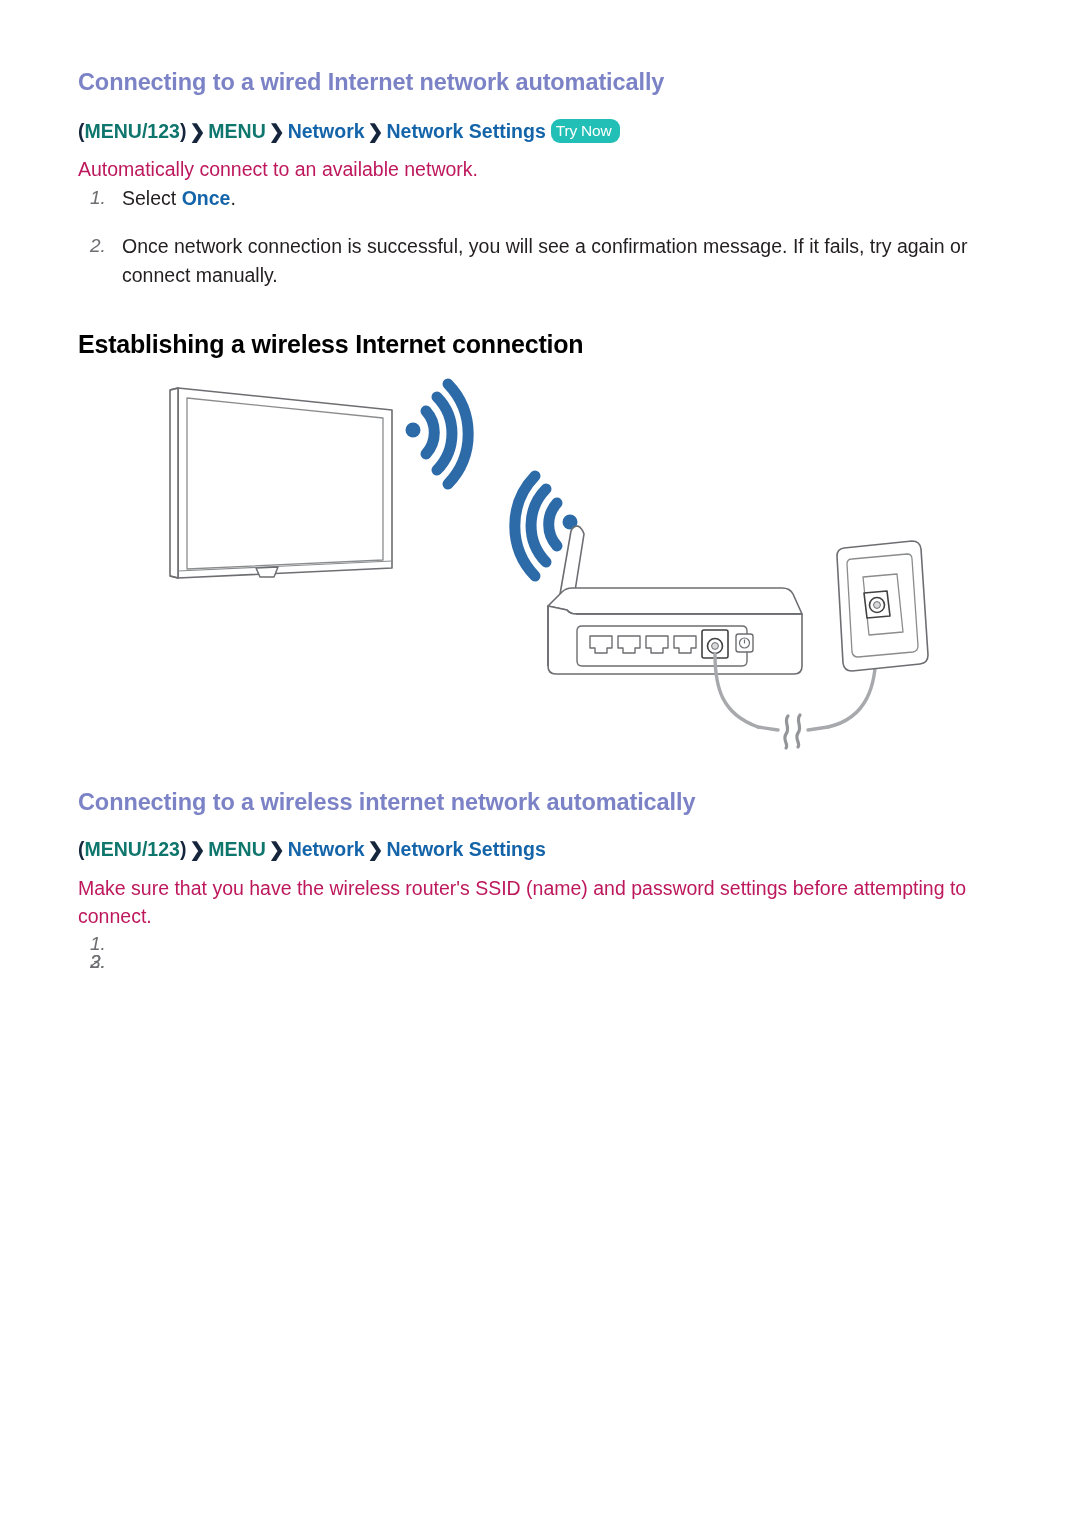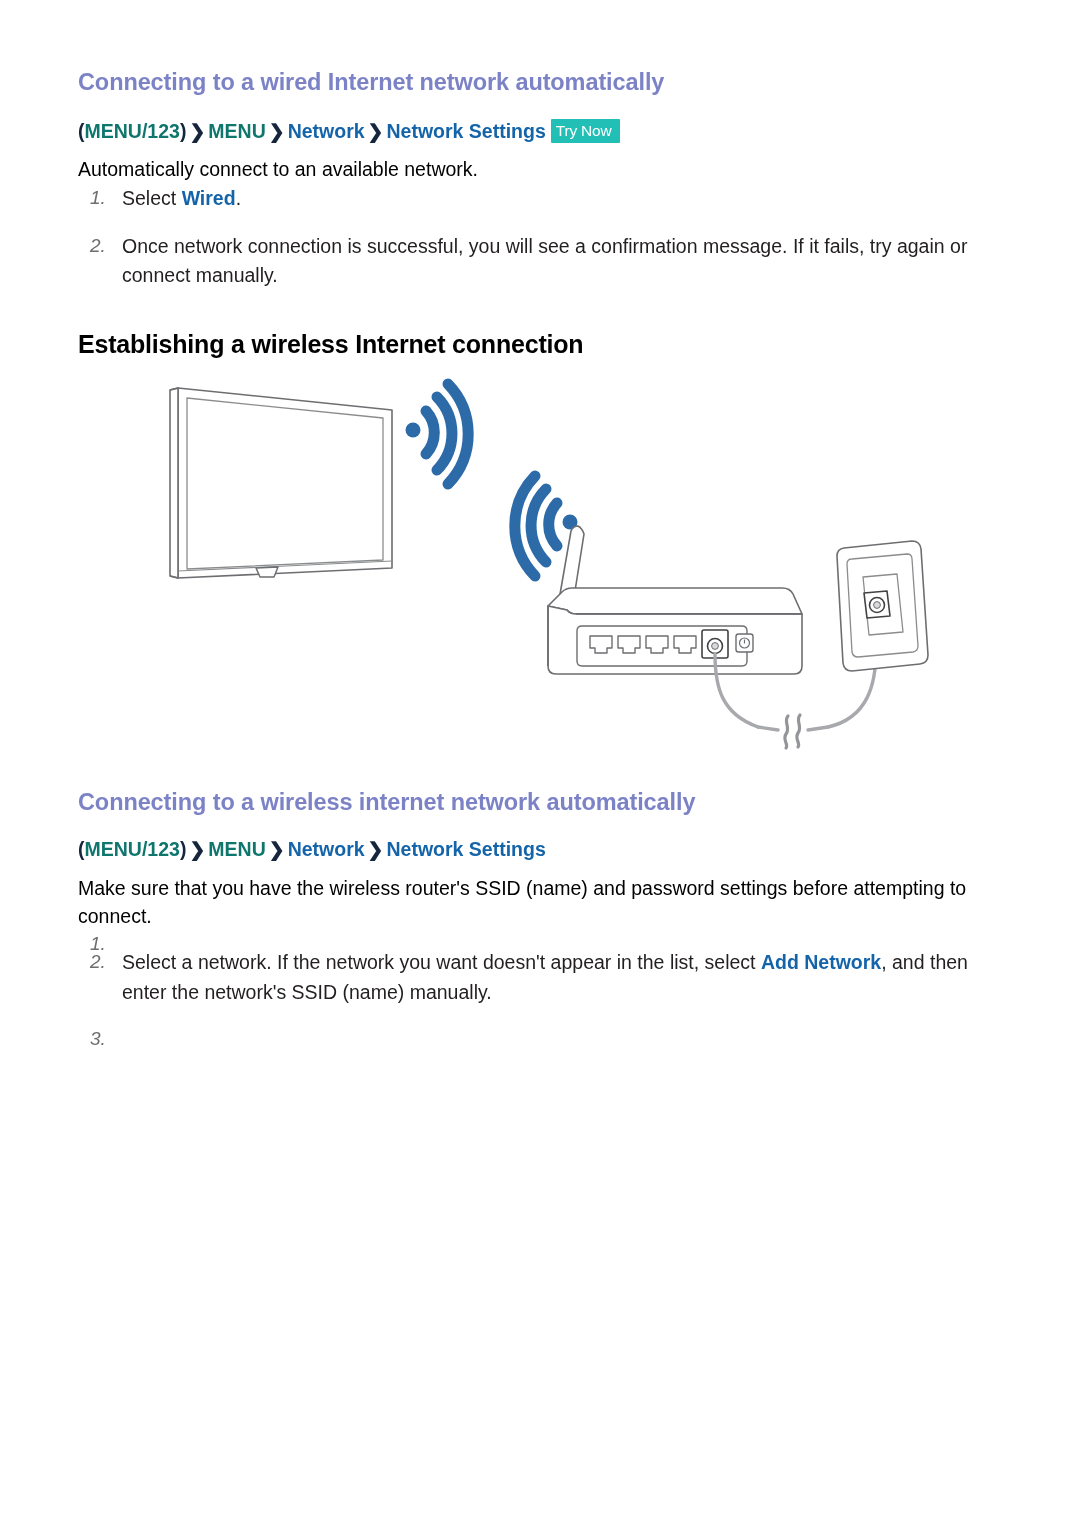--- a/index.html
+++ b/index.html
@@ -66,33 +66,33 @@
     position: relative;
     top: 0px;
   }
   .paren { color: #15253c; font-weight: bold; }
   .try-now {
     display: inline-block;
     background: #22bfb6;
     color: #ffffff;
     font-size: 15.5px;
     font-weight: normal;
-    border-radius: 1px;
+    border-radius: 9px;
     padding: 2px 8px 3px 5px;
     margin-left: 5px;
     position: relative;
     top: -2px;
     letter-spacing: -0.2px;
   }
 
   
   .body-text {
     font-size: 19.5px;
     line-height: 1.45;
-    color: #000000;
+    color: #be185d;
     margin: 0;
   }
   .hl { color: #1464aa; font-weight: bold; }
 
   
   ol.steps {
     list-style: none;
     margin: 0;
     padding: 0;
   }
@@ -131,21 +131,21 @@
 
     <div class="breadcrumb" style="position:absolute; left:0; top:119px;">
       <span class="paren">(</span><span class="crumb-teal">MENU/123</span><span class="paren">)</span><span class="crumb-sep">❯</span><span class="crumb-teal">MENU</span><span class="crumb-sep">❯</span><span class="crumb-blue">Network</span><span class="crumb-sep">❯</span><span class="crumb-blue">Network Settings</span><span class="try-now">Try Now</span>
     </div>
 
     <p class="body-text" style="position:absolute; left:0; top:155px;">Automatically connect to an available network.</p>
 
     <ol class="steps" style="position:absolute; left:0; top:184px; width:930px;">
       <li style="margin-bottom:18px;">
         <span class="num">1.</span>
-        <span><span>Select </span><span class="hl">Wired</span><span>.</span></span>
+        <span><span>Select </span><span class="hl">Once</span><span>.</span></span>
       </li>
       <li>
         <span class="num">2.</span>
         <span>Once network connection is successful, you will see a confirmation message. If it fails, try again or connect manually.</span>
       </li>
     </ol>
 
     <h1 class="main-heading" style="position:absolute; left:0; top:329px;">Establishing a wireless Internet connection</h1>
 
     <h2 class="sub-heading" style="position:absolute; left:0; top:788px;">Connecting to a wireless internet network automatically</h2>
@@ -155,21 +155,20 @@
     </div>
 
     <p class="body-text" style="position:absolute; left:0; top:874px; width:928px;">Make sure that you have the wireless router's SSID (name) and password settings before attempting to connect.</p>
 
     <ol class="steps" style="position:absolute; left:0; top:930px; width:930px;">
       <li style="margin-bottom:18px;">
         <span class="num">1.</span>
       </li>
       <li style="margin-bottom:18px;">
         <span class="num">2.</span>
-        <span><span>Select a network. If the network you want doesn't appear in the list, select </span><span class="hl">Add Network</span><span>, and then enter the network's SSID (name) manually.</span></span>
       </li>
       <li>
         <span class="num">3.</span>
       </li>
     </ol>
 
   </div>
 
   <div class="illustration">
     <svg width="820" height="390" viewBox="0 0 820 390" xmlns="http://www.w3.org/2000/svg">

